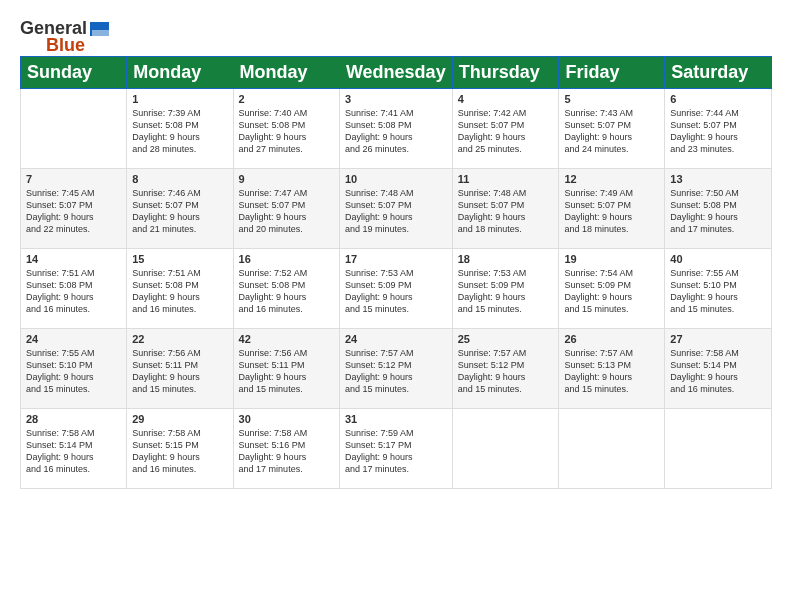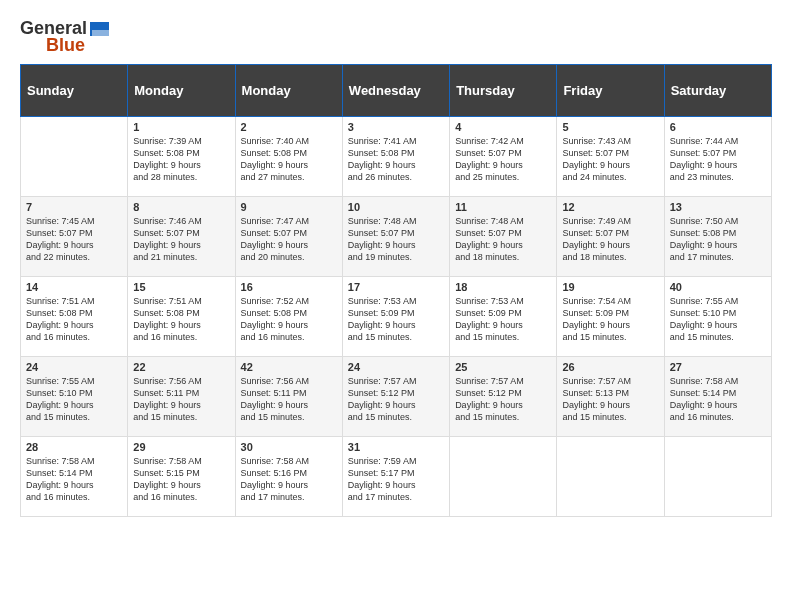--- a/index.html
+++ b/index.html
@@ -13,21 +13,20 @@
     .page {
       width: 792px;
       height: 612px;
       padding: 18px 20px 10px 20px;
       background: #fff;
     }
     .header {
       display: flex;
       justify-content: space-between;
       align-items: flex-start;
-      margin-bottom: 8px;
     }
     .logo {
       display: flex;
       align-items: center;
     }
     .title-block {
       text-align: right;
     }
     .month-title {
       font-size: 32px;
@@ -38,25 +37,25 @@
     .subtitle {
       font-size: 14px;
       color: #555;
     }
     .calendar {
       width: 100%;
       border-collapse: collapse;
       border: 1px solid #ccc;
     }
     .calendar th {
-      background-color: #404040;
+      background-color: #15803d;
       color: #fff;
-      font-size: 13px;
+      font-size: 18px;
       font-weight: bold;
-      padding: 18px 6px;
+      padding: 5px 6px;
       text-align: left;
       border: 1px solid #1565C0;
     }
     .calendar td {
       width: 14.28%;
       vertical-align: top;
       border: 1px solid #ddd;
       padding: 4px 5px;
       font-size: 9.5px;
       color: #333;

